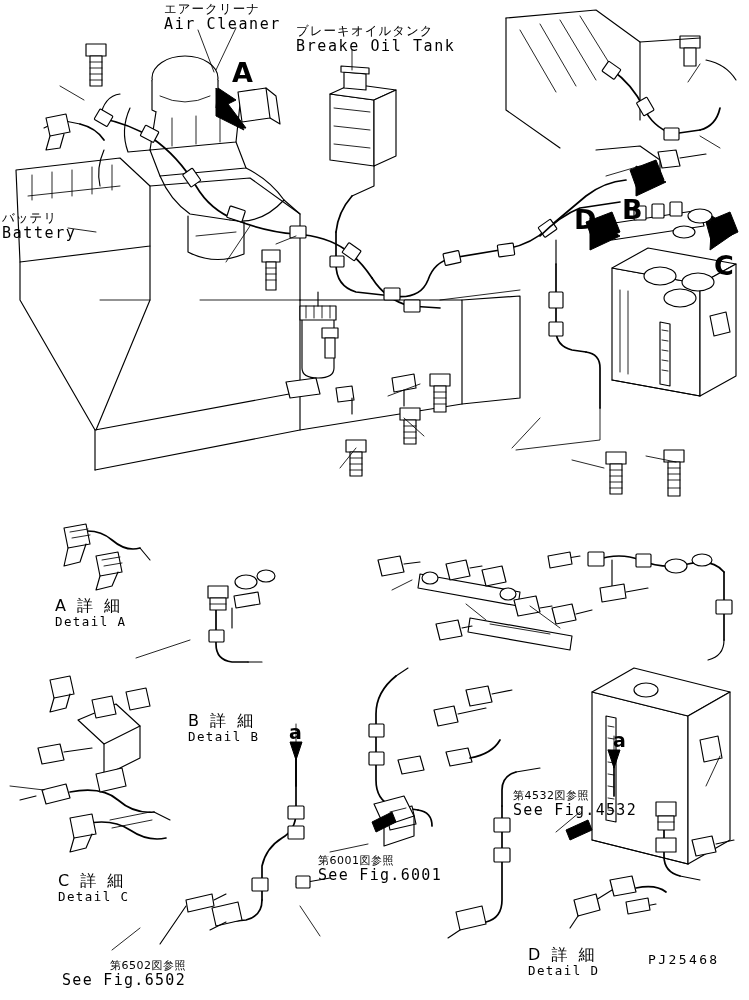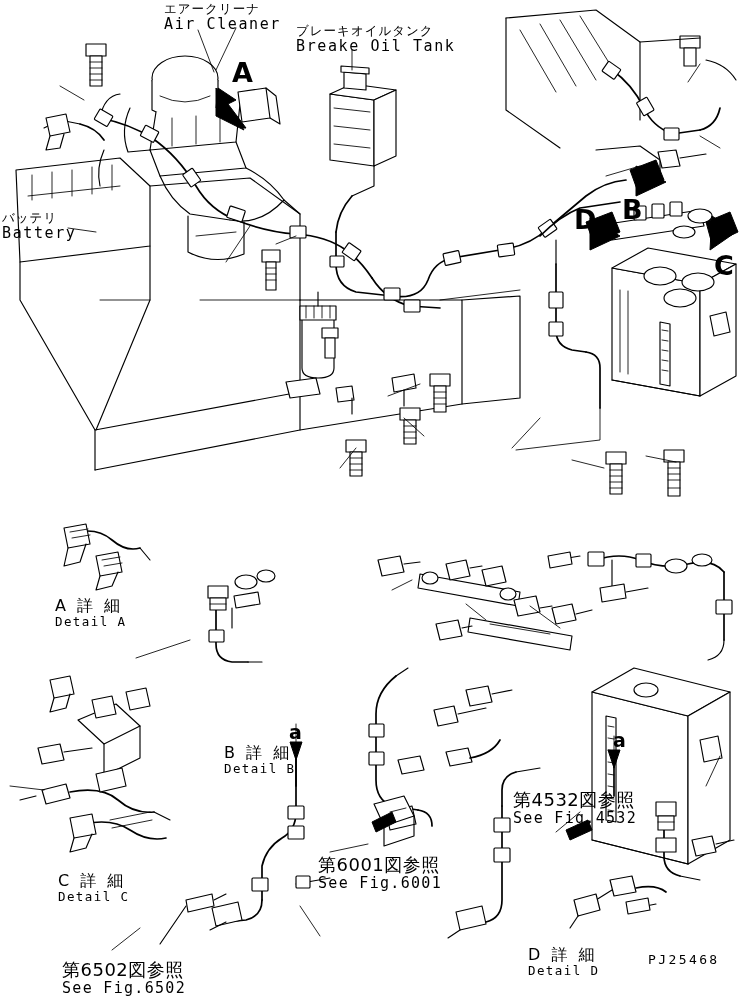--- a/index.html
+++ b/index.html
@@ -16,21 +16,21 @@
   .lbl{position:absolute;white-space:nowrap;line-height:1.12;}
   .jp{font-family:"DejaVu Sans","Liberation Sans",sans-serif;
       font-size:12.5px;letter-spacing:1.0px;}
   .en{font-size:15px;letter-spacing:1.6px;}
 
   
   .detail .jp{font-size:16px;letter-spacing:3px;}
   .detail .en{font-size:12.5px;letter-spacing:1.4px;}
 
   
-  .figref .jp{font-size:18px;letter-spacing:0.5px;}
+  .figref .jp{font-size:11px;letter-spacing:0.5px;}
   .figref .en{font-size:15px;letter-spacing:1.3px;}
 
   
   .callout{position:absolute;
     font-family:"DejaVu Sans","Liberation Sans",sans-serif;
     font-weight:bold;line-height:1;}
   .callout.big{font-size:27px;}
   .callout.small{font-size:19px;font-weight:bold;}
 
   .partnum{position:absolute;font-size:13px;letter-spacing:2.4px;}
@@ -460,21 +460,21 @@
     <div class="en">Battery</div>
   </div>
 
 
 
   <div class="lbl detail" style="left:55px;top:597px;">
     <div class="jp">A  詳  細</div>
     <div class="en">Detail A</div>
   </div>
 
-  <div class="lbl detail" style="left:188px;top:744px;margin-left:36px;">
+  <div class="lbl detail" style="left:188px;top:712px;">
     <div class="jp">B  詳  細</div>
     <div class="en">Detail B</div>
   </div>
 
   <div class="lbl detail" style="left:58px;top:872px;">
     <div class="jp">C  詳  細</div>
     <div class="en">Detail C</div>
   </div>
 
   <div class="lbl detail" style="left:528px;top:946px;">
@@ -485,21 +485,21 @@
   <div class="lbl figref" style="left:318px;top:855px;">
     <div class="jp">第6001図参照</div>
     <div class="en">See Fig.6001</div>
   </div>
 
   <div class="lbl figref" style="left:513px;top:790px;">
     <div class="jp">第4532図参照</div>
     <div class="en">See Fig.4532</div>
   </div>
 
-  <div class="lbl figref" style="left:62px;top:960px;">
+  <div class="lbl figref" style="left:62px;top:960px;text-align:right;">
     <div class="jp">第6502図参照</div>
     <div class="en">See Fig.6502</div>
   </div>
 
   <div class="callout big" style="left:232px;top:59px;">A</div>
   <div class="callout big" style="left:622px;top:196px;">B</div>
   <div class="callout big" style="left:714px;top:252px;">C</div>
   <div class="callout big" style="left:574px;top:206px;">D</div>
   <div class="callout small" style="left:289px;top:723px;">a</div>
   <div class="callout small" style="left:613px;top:731px;">a</div>

